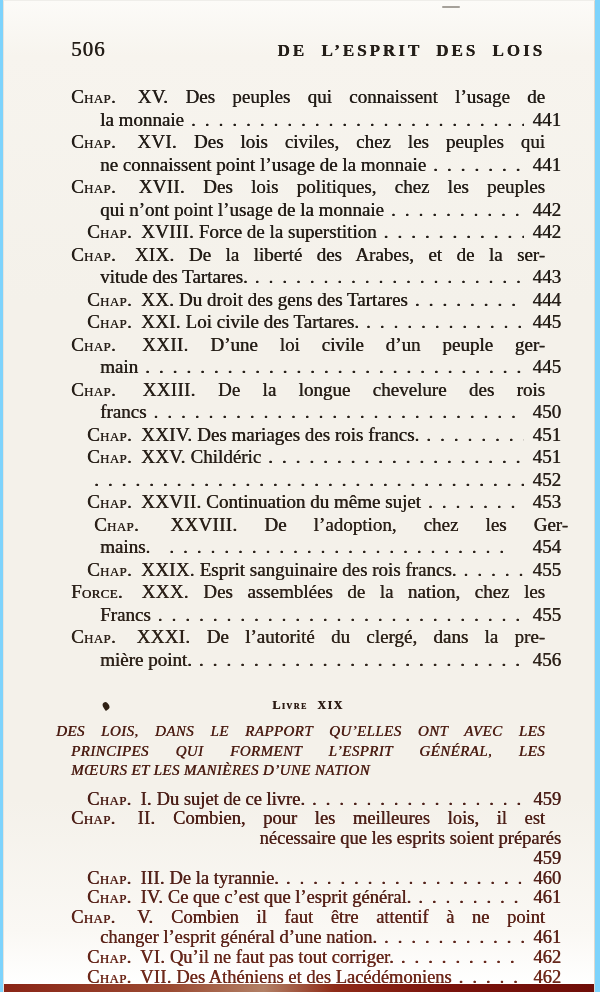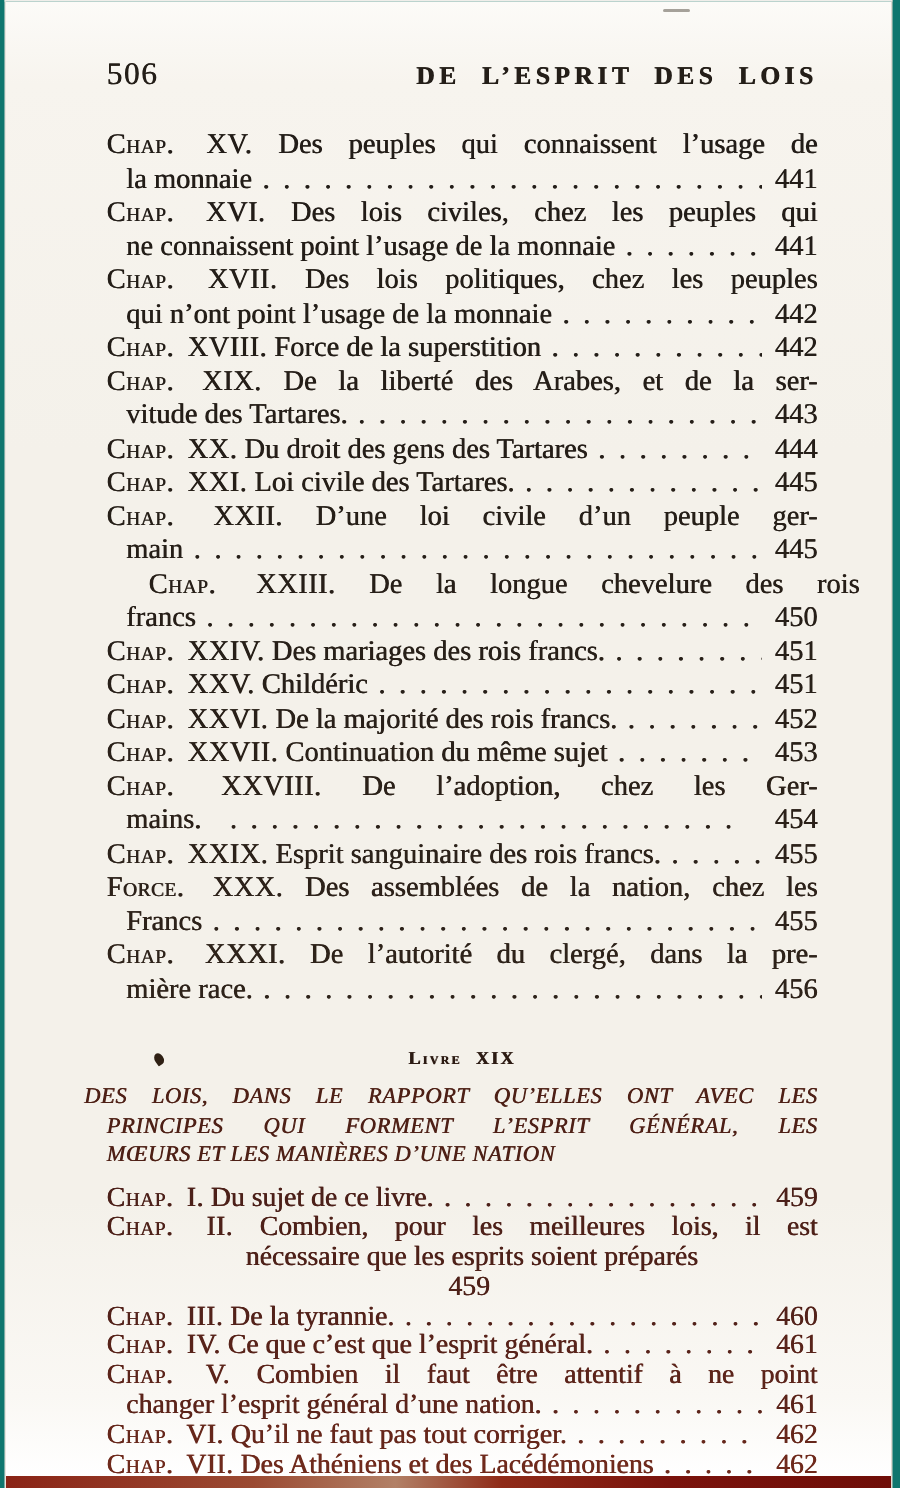--- a/index.html
+++ b/index.html
@@ -5,21 +5,21 @@
   html, body { margin: 0; padding: 0; }
   body {
     width: 600px; height: 992px;
     font-family: "Liberation Serif", "DejaVu Serif", serif;
     background: #ffffff;
     overflow: hidden;
   }
   .photo {
     position: relative;
     width: 600px; height: 992px;
-    background: #0f766e;
+    background: #7dd3fc;
     overflow: hidden;
   }
   .page {
     position: absolute;
     left: 3px; right: 5px; top: 0; bottom: 0;
     border-left: 1px solid #e7e4dd;
     border-right: 1px solid #ddd9d0;
     border-top: 1px solid #efeeea;
     background: linear-gradient(180deg,
       #fcfbf8 0px, #f7f4ee 55px, #f4f1ea 300px,
@@ -44,22 +44,22 @@
   .folio { font-size: 21px; letter-spacing: 1px; }
   .running-title {
     font-size: 17px; font-weight: 700;
     letter-spacing: 3px; word-spacing: 7px;
   }
   .entries { font-size: 19px; line-height: 22.5px; }
   .entries.tight { font-size: 18.5px; line-height: 19.8px; }
   .line { width: 100%; }
   .line.justify { text-align: justify; text-align-last: justify; }
   .line.row {
-    display: flex; align-items: center;
-    padding-right: 19px; overflow: hidden;
+    display: flex; align-items: flex-end;
+    padding-right: 19px; overflow: hidden; margin-left: 16px;
   }
   .label { font-variant: small-caps; word-spacing: 4px; letter-spacing: 0.3px; }
   .t { white-space: nowrap; flex: 0 0 auto; }
   .t.cont { padding-left: 13px; }
   .leader {
     flex: 1 1 0; min-width: 0;
     overflow: hidden; white-space: nowrap;
     letter-spacing: 9px; padding-left: 7px;
   }
   .page-number { flex: 0 0 auto; padding-left: 9px; text-align: right; min-width: 28px; }
@@ -144,66 +144,65 @@
             <span class="t"><span class="label">Chap. XXI.</span> Loi civile des Tartares.</span>
             <span class="leader">..........................................................................................</span>
             <span class="page-number">445</span>
           </div>
           <div class="line justify" style="color: rgb(38, 31, 24);"><span class="label">Chap. XXII.</span> D’une loi civile d’un peuple ger-</div>
           <div class="line row" style="color: rgb(38, 31, 24);">
             <span class="t cont">main</span>
             <span class="leader">..........................................................................................</span>
             <span class="page-number">445</span>
           </div>
-          <div class="line justify" style="color: rgb(39, 31, 24); margin-left: 28px;"><span class="label">Chap. XXIII.</span> De la longue chevelure des rois</div>
+          <div class="line justify" style="color: rgb(39, 31, 24);"><span class="label">Chap. XXIII.</span> De la longue chevelure des rois</div>
           <div class="line row" style="color: rgb(39, 31, 24);">
             <span class="t cont">francs</span>
             <span class="leader">..........................................................................................</span>
             <span class="page-number">450</span>
           </div>
           <div class="line row" style="color: rgb(40, 32, 25);">
             <span class="t"><span class="label">Chap. XXIV.</span> Des mariages des rois francs.</span>
             <span class="leader">..........................................................................................</span>
             <span class="page-number">451</span>
           </div>
           <div class="line row" style="color: rgb(40, 32, 25);">
             <span class="t"><span class="label">Chap. XXV.</span> Childéric</span>
             <span class="leader">..........................................................................................</span>
             <span class="page-number">451</span>
           </div>
           <div class="line row" style="color: rgb(41, 32, 25);">
-            <span class="t"><span class="label">Chap. XXVI.</span> De la majorité des rois francs.</span>
             <span class="leader">..........................................................................................</span>
             <span class="page-number">452</span>
           </div>
           <div class="line row" style="color: rgb(42, 33, 25);">
             <span class="t"><span class="label">Chap. XXVII.</span> Continuation du même sujet</span>
             <span class="leader">..........................................................................................</span>
             <span class="page-number">453</span>
           </div>
-          <div class="line justify" style="color: rgb(43, 33, 25);"><span class="label">Chap. XXVIII.</span> De l’adoption, chez les Ger-</div>
+          <div class="line justify" style="color: rgb(43, 33, 25); margin-left: 23px;"><span class="label">Chap. XXVIII.</span> De l’adoption, chez les Ger-</div>
           <div class="line row" style="color: rgb(43, 33, 25); gap: 12px;">
             <span class="t cont">mains.</span>
             <span class="leader">..........................................................................................</span>
             <span class="page-number">454</span>
           </div>
           <div class="line row" style="color: rgb(44, 34, 26);">
             <span class="t"><span class="label">Chap. XXIX.</span> Esprit sanguinaire des rois francs.</span>
             <span class="leader">..........................................................................................</span>
             <span class="page-number">455</span>
           </div>
           <div class="line justify" style="color: rgb(45, 34, 26);"><span class="label">Force. XXX.</span> Des assemblées de la nation, chez les</div>
           <div class="line row" style="color: rgb(45, 34, 26);">
             <span class="t cont">Francs</span>
             <span class="leader">..........................................................................................</span>
             <span class="page-number">455</span>
           </div>
           <div class="line justify" style="color: rgb(46, 35, 26);"><span class="label">Chap. XXXI.</span> De l’autorité du clergé, dans la pre-</div>
           <div class="line row" style="color: rgb(46, 35, 26);">
-            <span class="t cont">mière race.</span>
+            <span class="t cont">mière point.</span>
             <span class="leader">..........................................................................................</span>
             <span class="page-number">456</span>
           </div>
         </div>
 
       <div class="book-heading">
         <span class="ink-speck"></span>
         <h2 class="book-title">Livre XIX</h2>
         <div class="subtitle" id="subtitle">
             <div class="sub-line sub-1 j">DES LOIS, DANS LE RAPPORT QU’ELLES ONT AVEC LES</div>

